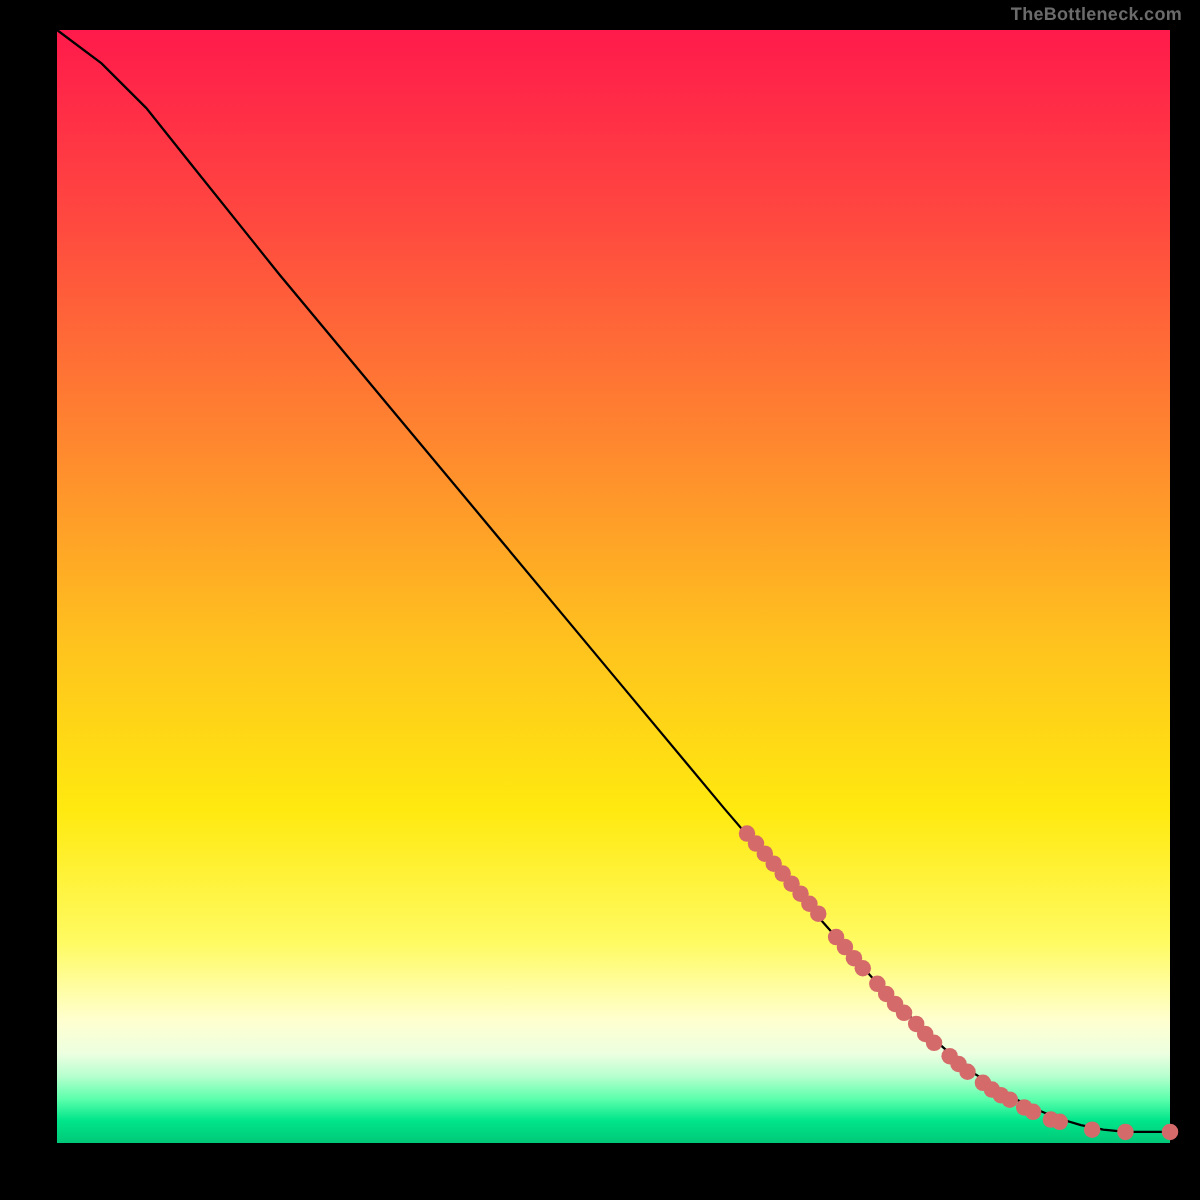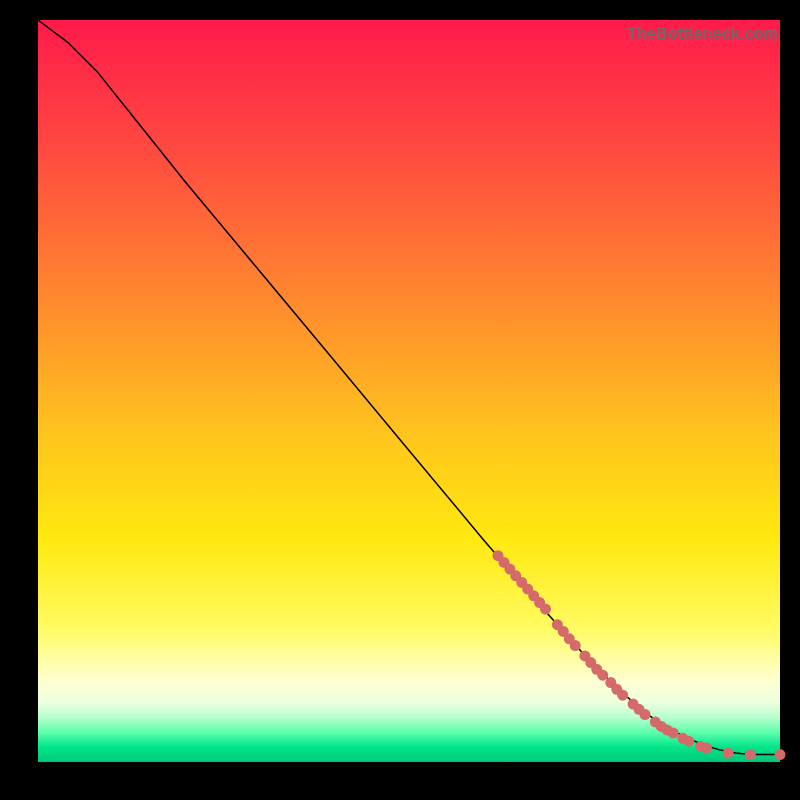--- a/index.html
+++ b/index.html
@@ -21,26 +21,25 @@
     position: absolute;
     left: 38px;
     top: 20px;
     width: 742px;
     height: 742px;
     
   }
   .watermark {
     position: absolute;
     top: 2px;
-    right: 22px;
-    font-size: 16px;
+    right: 12px;
+    font-size: 12px;
     font-weight: 600;
     color: #6b6b6b;
     letter-spacing: 0.2px;
-    margin-top: 23px;
   }
   svg.overlay {
     position: absolute;
     left: 38px;
     top: 20px;
     width: 742px;
     height: 742px;
     overflow: visible;
   }
   .curve {

